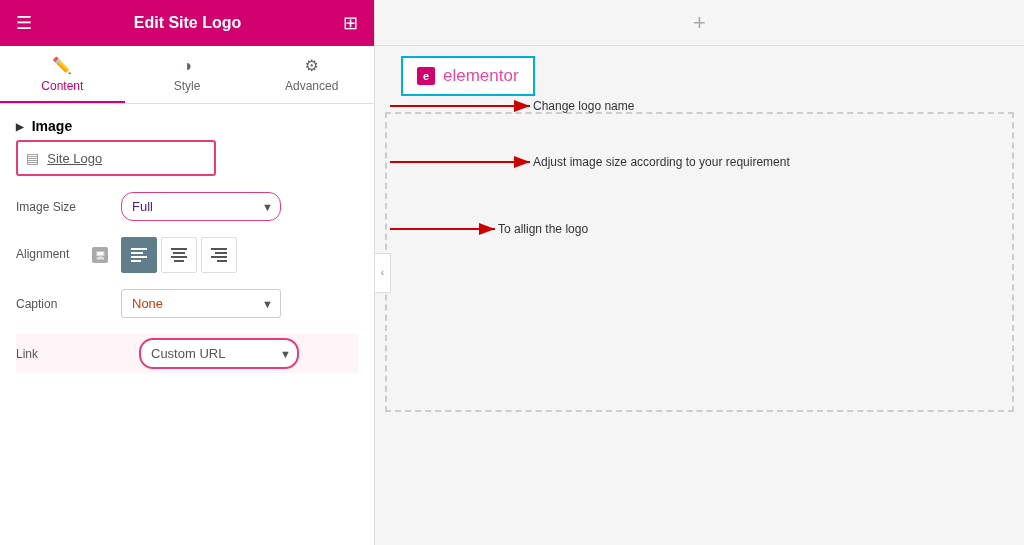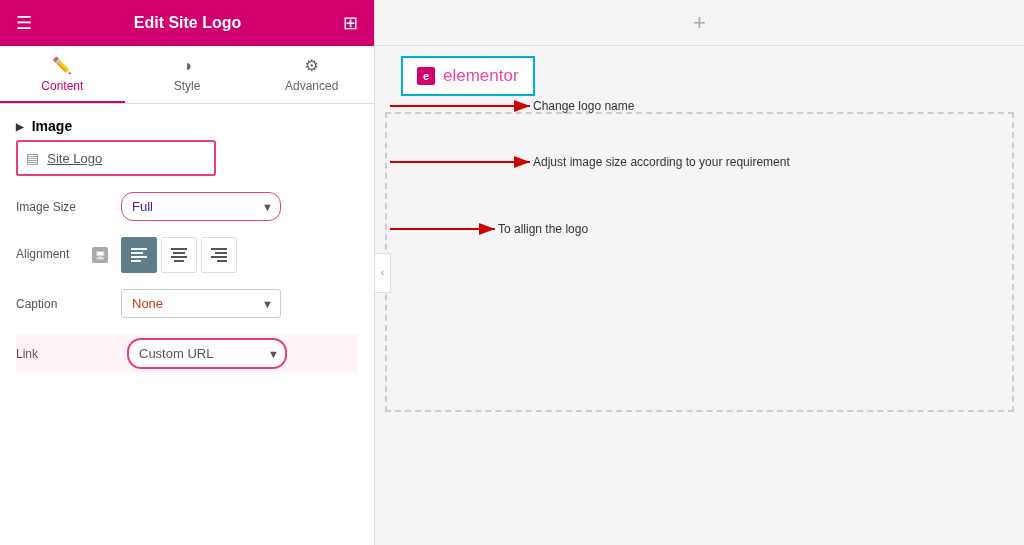--- a/index.html
+++ b/index.html
@@ -211,21 +211,21 @@
       background: #fff;
       cursor: pointer;
       color: #c2410c;
     }
 
     
     .link-row {
       display: flex;
       align-items: center;
       margin-bottom: 16px;
-      gap: 16px;
+      gap: 28px;
       background: #fff5f9;
       padding: 4px 0;
     }
 
     .link-select-wrapper {
       position: relative;
       width: 160px;
     }
     .link-select-wrapper select {
       appearance: none;

